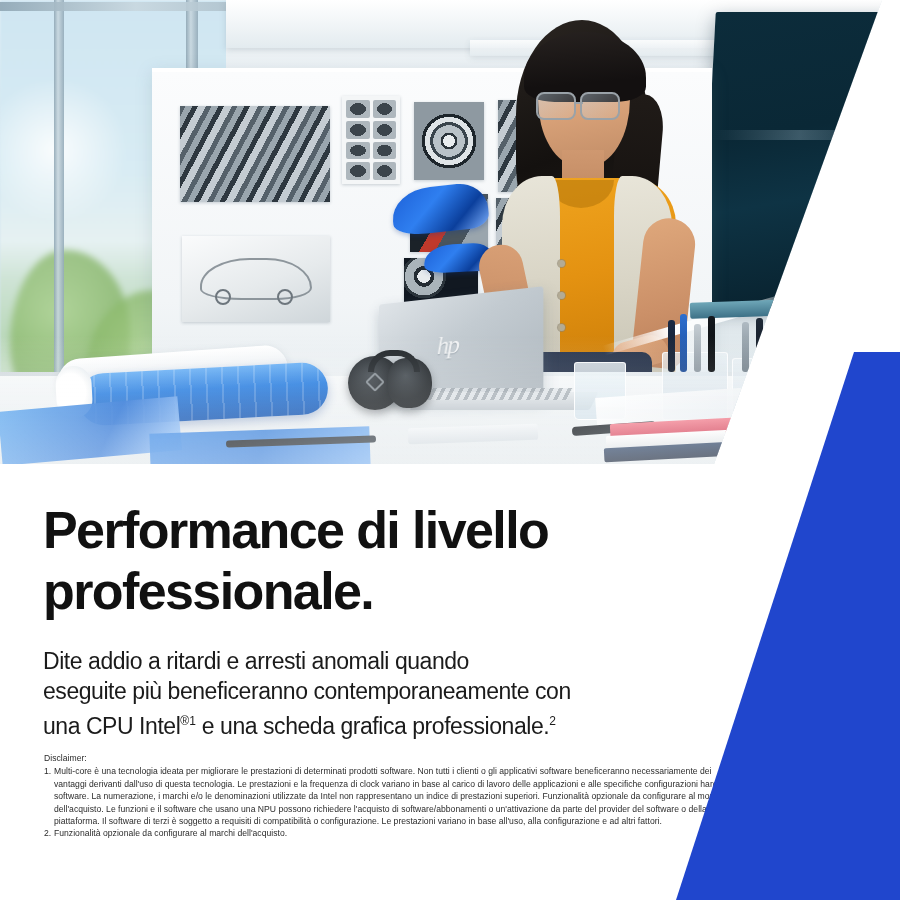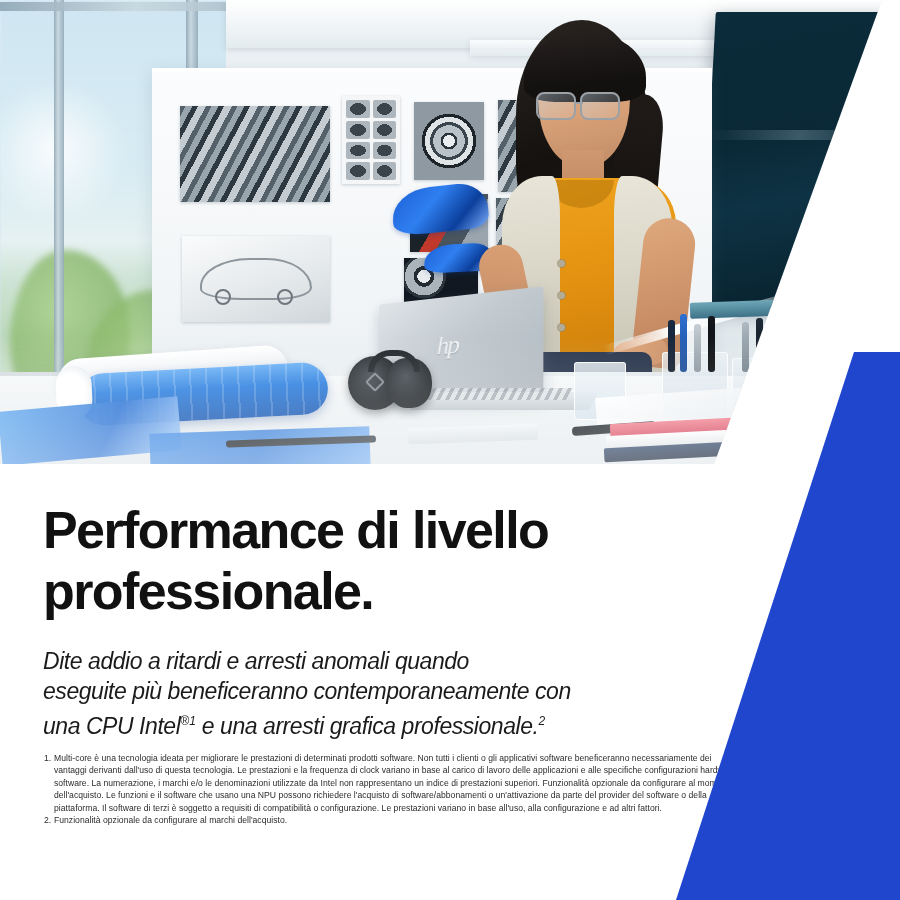--- a/index.html
+++ b/index.html
@@ -457,21 +457,20 @@
 
   .subcopy {
     position: absolute;
     left: 43px; top: 182px;
     width: 600px;
     font-size: 23px;
     line-height: 30px;
     font-weight: 400;
     letter-spacing: -0.45px;
     color: #1b1b1b;
-    font-style: italic;
   }
   .subcopy sup { font-size: 12px; vertical-align: super; letter-spacing: 0; }
 
   .disclaimer {
     position: absolute;
     left: 44px; top: 288px;
     width: 700px;
     font-size: 8.6px;
     line-height: 12.4px;
     color: #2b2b2b;
@@ -613,24 +612,25 @@
     </div>
   </div>
 
   <div class="content">
 
     <h1 class="headline">Performance di livello professionale.</h1>
 
     <p class="subcopy">
       <span>Dite addio a ritardi e arresti anomali quando</span><br>
       <span>eseguite più beneficeranno contemporaneamente con</span><br>
-      <span>una CPU Intel</span><sup>®1</sup><span> e una arresti grafica professionale.</span><sup>2</sup>
+      <span>una CPU Intel</span><sup>®1</sup><span> e una scheda grafica professionale.</span><sup>2</sup>
     </p>
 
     <div class="disclaimer">
+      <span class="dtitle">Disclaimer:</span>
       <ol>
         <li>
           <span class="num">1.</span>
           <span>Multi-core è una tecnologia ideata per migliorare le prestazioni di determinati prodotti software. Non tutti i clienti o gli applicativi software beneficeranno necessariamente dei vantaggi derivanti dall'uso di questa tecnologia. Le prestazioni e la frequenza di clock variano in base al carico di lavoro delle applicazioni e alle specifiche configurazioni hardware e software. La numerazione, i marchi e/o le denominazioni utilizzate da Intel non rappresentano un indice di prestazioni superiori. Funzionalità opzionale da configurare al momento dell'acquisto.  Le funzioni e il software che usano una NPU possono richiedere l'acquisto di software/abbonamenti o un'attivazione da parte del provider del software o della piattaforma. Il software di terzi è soggetto a requisiti di compatibilità o configurazione. Le prestazioni variano in base all'uso, alla configurazione e ad altri fattori.</span>
         </li>
         <li>
           <span class="num">2.</span>
           <span>Funzionalità opzionale da configurare al marchi dell'acquisto.</span>
         </li>
       </ol>

